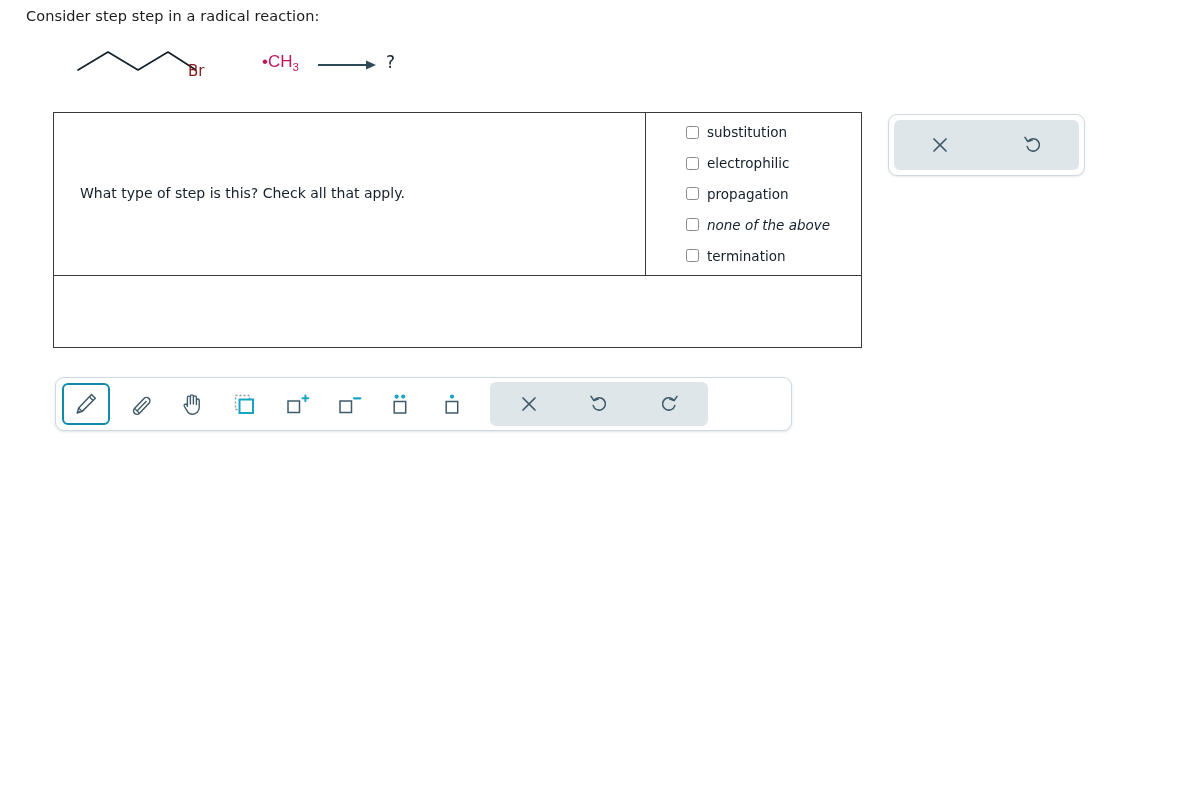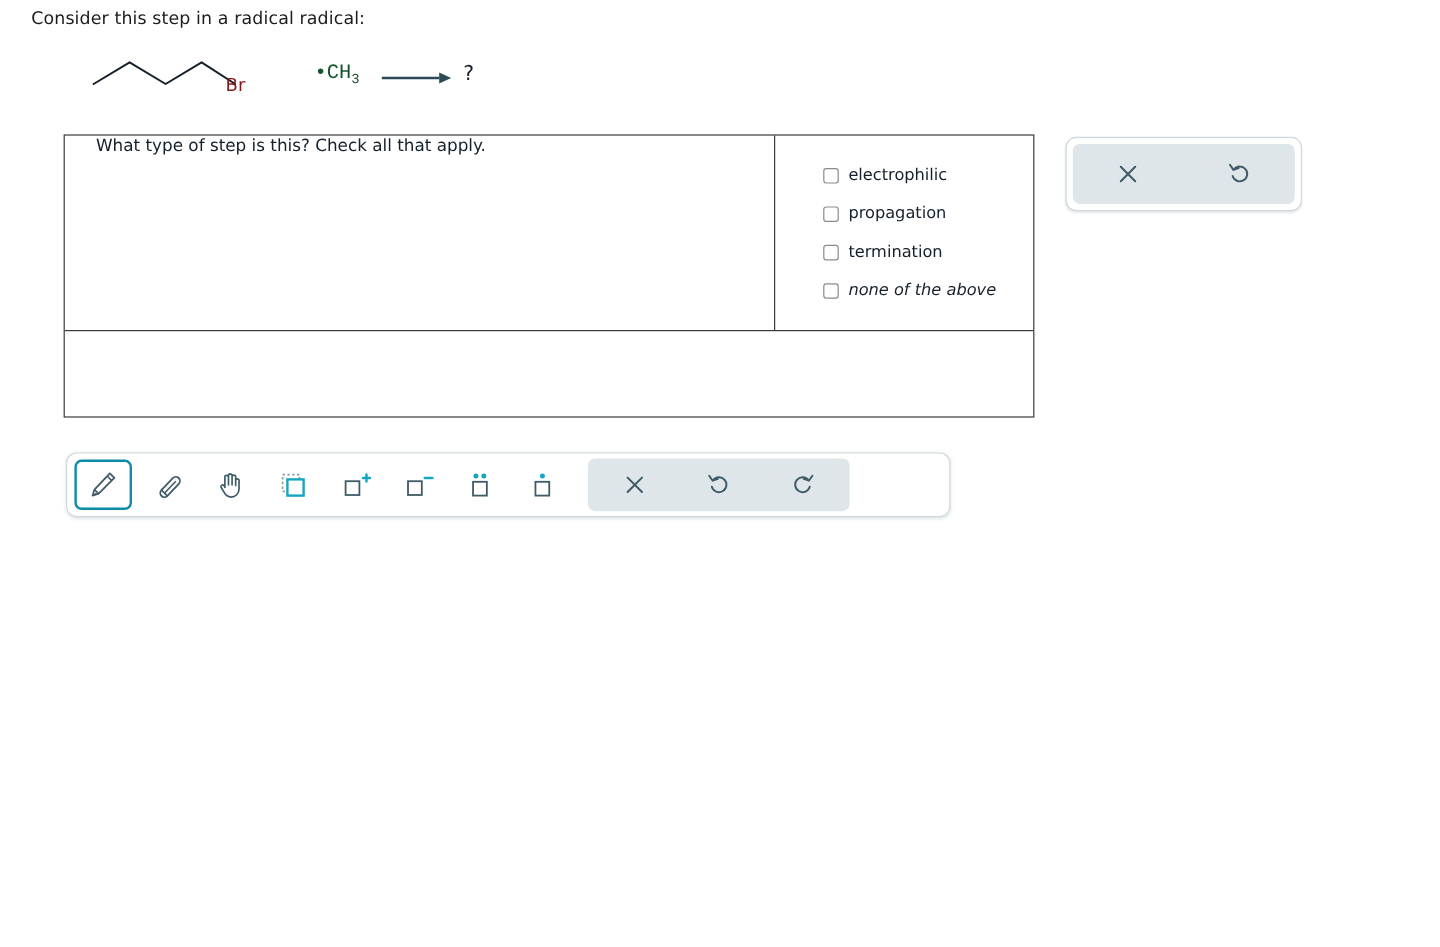--- a/index.html
+++ b/index.html
@@ -33,22 +33,22 @@
     top: 36px;
     width: 420px;
     height: 56px;
   }
   .rxn-top svg { display:block; }
   .ch3-top {
     position: absolute;
     left: 262px;
     top: 52px;
     font-size: 17px;
-    color: #14532d;
-    font-family: Liberation Mono, monospace;
+    color: #be185d;
+    font-family: Liberation Sans, sans-serif;
     white-space: nowrap;
   }
   .ch3-top sub { font-size: 11.5px; }
   .qmark-top {
     position: absolute;
     left: 386px;
     top: 52px;
     font-size: 17px;
     color: #15202b;
   }
@@ -78,21 +78,21 @@
   .qtable-row2 {
     display: flex;
     height: 71px;
     box-sizing: border-box;
   }
   .cell-left {
     width: 592px;
     box-sizing: border-box;
     border-right: 1.6px solid #3a3a3a;
     display: flex;
-    align-items: flex-start;
+    align-items: center;
     padding: 0 26px;
   }
   .cell-right {
     flex: 1;
     box-sizing: border-box;
     display: flex;
     flex-direction: column;
     justify-content: center;
     padding: 4px 0 4px 40px;
   }
@@ -211,21 +211,21 @@
     left: 0;
     top: 450px;
     width: 1200px;
     height: 339px;
     background: #ffffff;
   }
 </style>
 </head>
 <body>
 
-<div class="prompt">Consider this step in a radical radical:</div>
+<div class="prompt">Consider step step in a radical reaction:</div>
 
 <div class="rxn-top">
   <svg width="420" height="56" viewBox="0 0 420 56">
     <polyline points="18,34 48,16 78,34 108,16 136,34" fill="none" stroke="#15202b" stroke-width="1.7" stroke-linecap="round" stroke-linejoin="round"></polyline>
   </svg>
 </div>
 <div class="rxn-top" style="pointer-events:none;">
   <div style="position:absolute;left:128px;top:26px;font-size:15px;color:#7f1d1d;">Br</div>
 </div>
 
@@ -243,39 +243,43 @@
 <div class="qmark-top">?</div>
 
 <div class="qtable">
 
   <div class="qtable-row1">
     <div class="cell-left">
       <div class="qtext">What type of step is this? Check all that apply.</div>
     </div>
     <div class="cell-right">
 
+      <label class="chk-row">
+        <span class="chkbox"></span>
+        <span class="chk-label">substitution</span>
+      </label>
 
       <label class="chk-row">
         <span class="chkbox"></span>
         <span class="chk-label">electrophilic</span>
       </label>
 
       <label class="chk-row">
         <span class="chkbox"></span>
         <span class="chk-label">propagation</span>
       </label>
 
       <label class="chk-row">
         <span class="chkbox"></span>
-        <span class="chk-label">termination</span>
+        <span class="chk-label italic">none of the above</span>
       </label>
 
       <label class="chk-row">
         <span class="chkbox"></span>
-        <span class="chk-label italic">none of the above</span>
+        <span class="chk-label">termination</span>
       </label>
 
     </div>
   </div>
 
 
 </div>
 
 <div class="mini-panel">
   <div class="mini-inner">

